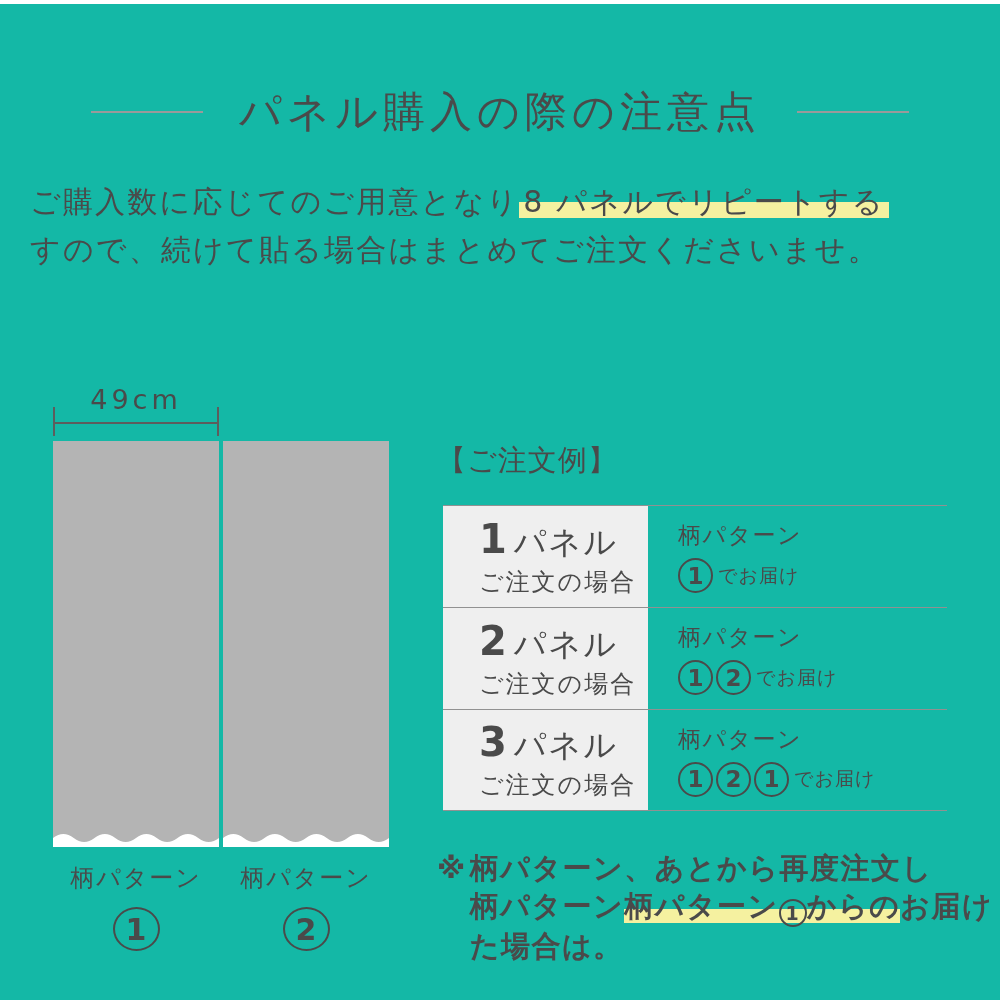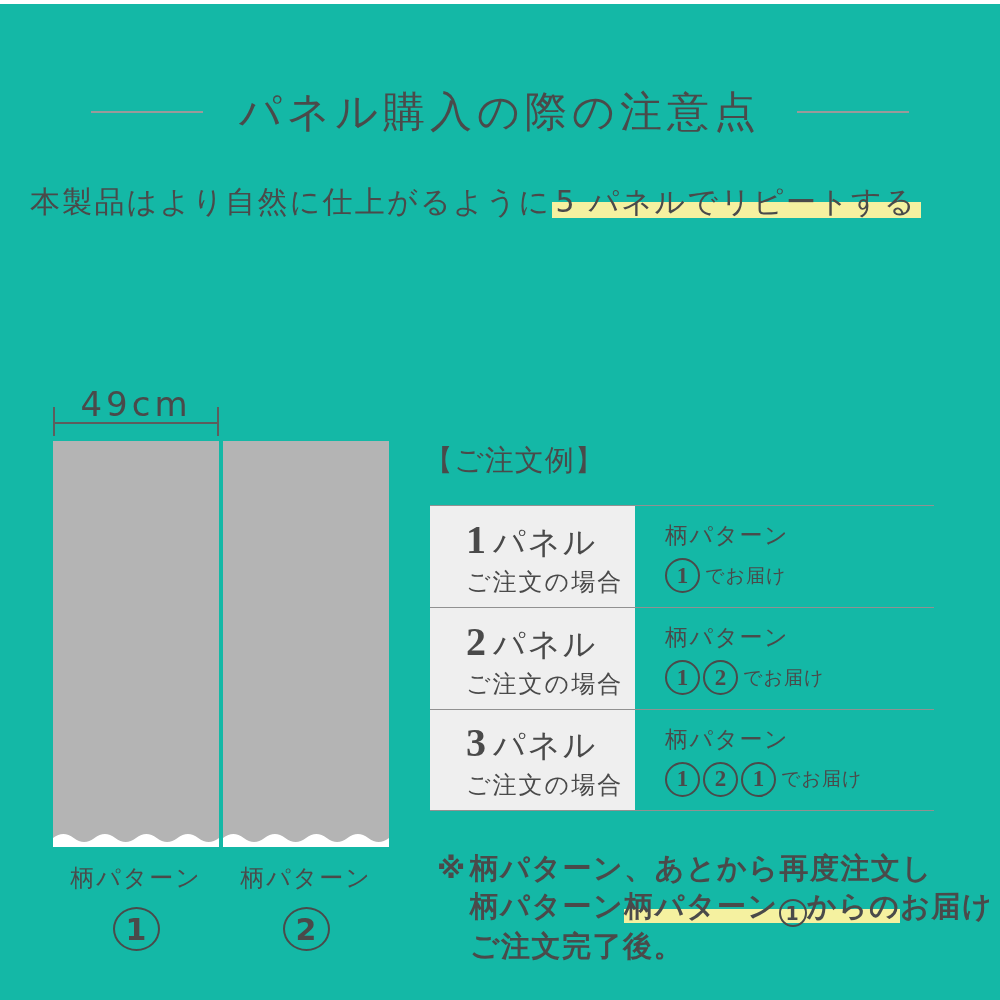--- a/index.html
+++ b/index.html
@@ -17,33 +17,33 @@
   .title-row{position:absolute;top:80px;left:0;right:0;height:56px;display:flex;align-items:center;justify-content:center;gap:36px;}
   .tline{width:112px;height:2px;background:#9a9a9a;}
   .page-title{font-size:42px;font-weight:500;letter-spacing:5px;white-space:nowrap;}
 
   
   .intro{position:absolute;left:30px;top:174px;width:950px;font-size:30px;font-weight:500;letter-spacing:2.2px;line-height:47.5px;white-space:nowrap;}
   .hl-intro{background:linear-gradient(to bottom,transparent 52%,var(--hl) 52%,var(--hl) 97%,transparent 97%);padding:0 4px;}
 
   
   .diagram{position:absolute;left:53px;top:380px;width:340px;height:580px;}
-  .size-label{position:absolute;top:0;left:0;width:166px;text-align:center;font-size:34px;letter-spacing:4px;font-weight:500;}
+  .size-label{position:absolute;top:0;left:0;width:166px;text-align:center;font-size:27px;letter-spacing:4px;font-weight:500;}
   .bracket{position:absolute;top:23px;left:0;width:166px;height:29px;border-left:2px solid #5d5d5d;border-right:2px solid #5d5d5d;}
   .bracket-line{position:absolute;top:15px;left:0;width:100%;height:2px;background:#5d5d5d;}
   .panels{position:absolute;top:57px;left:0;display:flex;gap:4px;}
   .panel{position:relative;width:166px;height:405px;background:var(--panel);}
   .panel svg{position:absolute;bottom:-1px;left:0;display:block;}
   .panel-captions{position:absolute;top:478px;left:0;display:flex;gap:4px;}
   .caption{width:166px;text-align:center;}
   .caption-label{font-size:24px;letter-spacing:2px;font-weight:500;}
   .big-circle{display:inline-flex;align-items:center;justify-content:center;width:47px;height:44px;border:2.5px solid var(--text);border-radius:50%;margin-top:13px;font-size:30px;font-weight:700;}
 
   
-  .examples{position:absolute;left:424px;top:437px;width:516px;font-family:Liberation Serif, serif;}
+  .examples{position:absolute;left:437px;top:437px;width:516px;}
   .ex-heading{font-size:29px;font-weight:500;letter-spacing:1px;}
   .ex-table{margin-top:24px;margin-left:6px;width:504px;}
   .ex-row{display:flex;height:102px;border-top:1.5px solid var(--rule);}
   .ex-row:last-child{border-bottom:1.5px solid var(--rule);}
   .ex-left{width:205px;background:var(--cell);display:flex;flex-direction:column;justify-content:center;padding-left:36px;}
   .ex-count-line{display:flex;align-items:baseline;}
   .ex-count{font-size:40px;font-weight:600;}
   .ex-unit{font-size:32px;font-weight:500;margin-left:7px;letter-spacing:2px;}
   .ex-case{font-size:24px;font-weight:500;letter-spacing:2px;margin-top:1px;}
   .ex-right{flex:1;display:flex;flex-direction:column;justify-content:center;padding-left:30px;}
@@ -64,21 +64,22 @@
 
 <div id="canvas">
 
   <div class="title-row">
     <span class="tline"></span>
     <h1 class="page-title">パネル購入の際の注意点</h1>
     <span class="tline"></span>
   </div>
 
   <div class="intro">
-    <div class="intro-line"><span>本製品はより自然に仕上がるように</span><span class="hl-intro">5 パネルでリピートする</span></div>
+    <div class="intro-line"><span>ご購入数に応じてのご用意となり</span><span class="hl-intro">8 パネルでリピートする</span></div>
+    <div class="intro-line">すので、続けて貼る場合はまとめてご注文くださいませ。</div>
   </div>
 
   <div class="diagram">
     <div class="size-label">49cm</div>
     <div class="bracket">
       <div class="bracket-line"></div>
     </div>
     <div class="panels">
       <div class="panel">
         <svg width="166" height="18" viewBox="0 0 166 18">
@@ -180,17 +181,17 @@
     </div>
   </div>
 
   <div class="note">
     <span class="note-marker">※</span>
     <div class="note-lines">
       <div class="note-line">柄パターン、あとから再度注文し</div>
       <div class="note-line"><span>柄パターン</span><span class="hl-note"><span>柄パターン</span><span class="cnum-inline">
               <span>1</span>
             </span><span>からの</span></span><span>お届け</span></div>
-      <div class="note-line">ご注文完了後。</div>
+      <div class="note-line">た場合は。</div>
     </div>
   </div>
 
 </div>
 
 </body></html>

